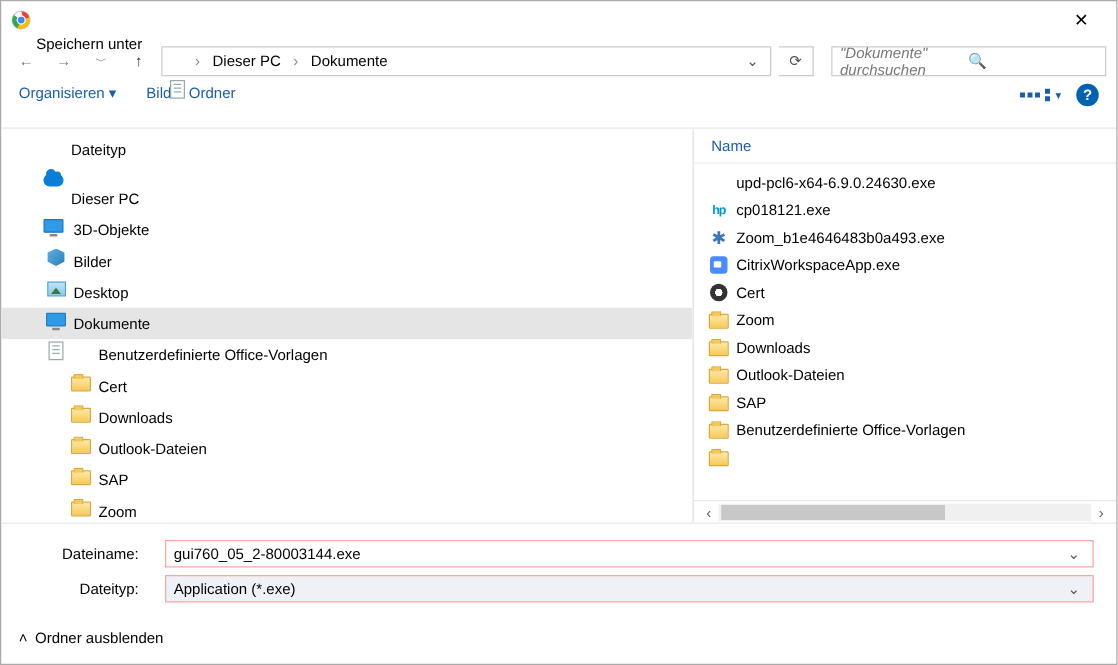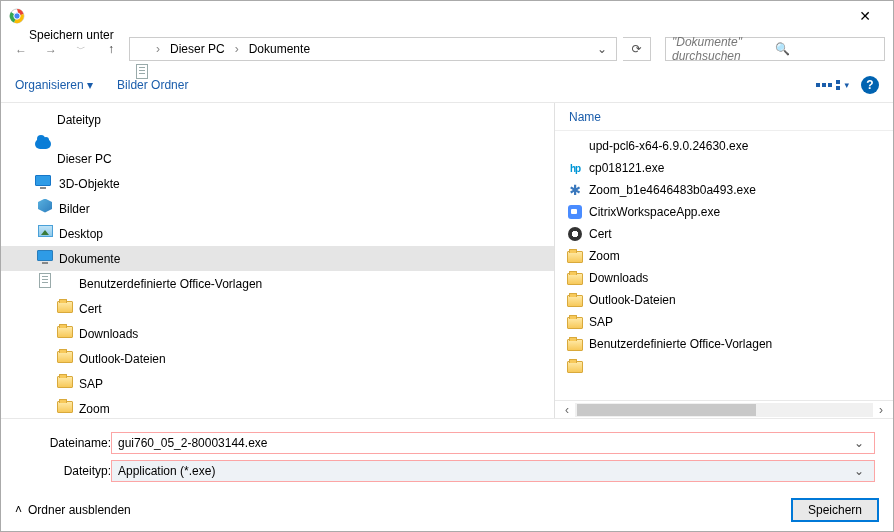--- a/index.html
+++ b/index.html
@@ -11,21 +11,21 @@
 .navbar { display: flex; align-items: center; height: 36px; padding: 0 8px; gap: 6px; }
 .nav-btn { width: 24px; height: 24px; display:flex; align-items:center; justify-content:center; color:#777; }
 .nav-btn.enabled { color:#333; }
 .breadcrumb { flex: 1; height: 24px; border: 1px solid #ccc; display:flex; align-items:center; padding: 0 4px; gap:2px; }
 .breadcrumb .sep { color:#888; padding:0 4px; }
 .breadcrumb .crumb { padding: 2px 4px; }
 .bc-dropdown { width:20px; text-align:center; color:#555; }
 .refresh { width:28px; height:24px; border:1px solid #ccc; border-left:none; display:flex;align-items:center;justify-content:center; color:#555;}
 .search { width: 220px; height:24px; border:1px solid #ccc; display:flex; align-items:center; padding:0 6px; margin-left:8px; color:#777; font-style: italic; }
 .search span { flex:1; }
-.toolbar { display:flex; align-items:center; height:36px; padding:0 14px; gap:24px; color:#1a5dab; border-bottom:1px solid #e8e8e8; }
+.toolbar { display:flex; align-items:flex-start; height:36px; padding:0 14px; gap:24px; color:#1a5dab; border-bottom:1px solid #e8e8e8; }
 .toolbar .right { margin-left:auto; display:flex; align-items:center; gap:12px; }
 .help-icon { width:18px;height:18px;border-radius:50%;background:#0063b1;color:#fff;display:flex;align-items:center;justify-content:center;font-weight:bold;font-size:12px;}
 .body { flex:1; display:flex; overflow:hidden; }
 .tree { width: 553px; overflow-y:auto; padding-top:4px; position:relative;}
 .tree-inner { padding-bottom:4px; }
 .tree-item { display:flex; align-items:center; height:25px; padding-left:16px; gap:6px; cursor:default; }
 .tree-item.selected { background:#e5e5e5; }
 .tree-item .exp { width:12px; color:#666; font-size:10px;}
 .indent1 { padding-left:36px; }
 .indent2 { padding-left:56px; }
@@ -33,21 +33,21 @@
 .divider-v { width:1px; background:#e0e0e0; }
 .filepane { flex:1; display:flex; flex-direction:column; }
 .filehdr { height:28px; display:flex; align-items:center; padding-left:14px; color:#1a5dab; border-bottom: 1px solid #eee; }
 .filelist { flex:1; overflow:auto; padding:4px 0; }
 .file-item { display:flex; align-items:center; height:22px; padding-left:12px; gap:6px; }
 .hscroll { height:18px; border-top:1px solid #e8e8e8; display:flex; align-items:center; padding:0 4px;}
 .hscroll .arrow{ width:16px; text-align:center; color:#666;}
 .hscroll .track{ flex:1; height:14px; background:#f0f0f0; position:relative;}
 .hscroll .thumb{ position:absolute; left:2px; top:1px; height:12px; width:60%; background:#c8c8c8;}
 .form { padding:10px 18px 4px 18px; border-top:1px solid #e8e8e8;}
-.form-row { display:flex; align-items:center; height:28px; gap:0;}
+.form-row { display:flex; align-items:center; height:28px; gap:21px;}
 .form-row label { width:92px; text-align:right; }
 .form-row .field { flex:1; height:22px; border:1px solid #fca5a5; display:flex; align-items:center; padding:0 6px; background:#fff;}
 .form-row .field.combo { background:#eef2f6; }
 .form-row .dd { width:18px; text-align:center; color:#555; }
 .footer { display:flex; align-items:center; height:42px; padding:0 14px; gap:10px; }
 .footer .left { display:flex; align-items:center; gap:6px; cursor:pointer;}
 .footer .spacer-f { flex:1; }
 .btn { min-width:88px; height:24px; border:1px solid #aaa; background:#e9e9e9; display:flex; align-items:center; justify-content:center; padding:0 12px; }
 .btn.primary { border:2px solid #0078d7; background:#e9e9e9; }
 .icon { width:16px; height:16px; display:inline-flex; align-items:center; justify-content:center; flex-shrink:0;margin-top:44px;}
@@ -308,16 +308,13 @@
     </div>
   </div>
 </div>
 
 <div class="footer">
   <div class="left">
     <span>˄</span>
     <span>Ordner ausblenden</span>
   </div>
   <div class="spacer-f"></div>
-  <div class="btn primary">
-      <span>Speichern</span>
-    </div>
 </div>
 
 </body></html>

